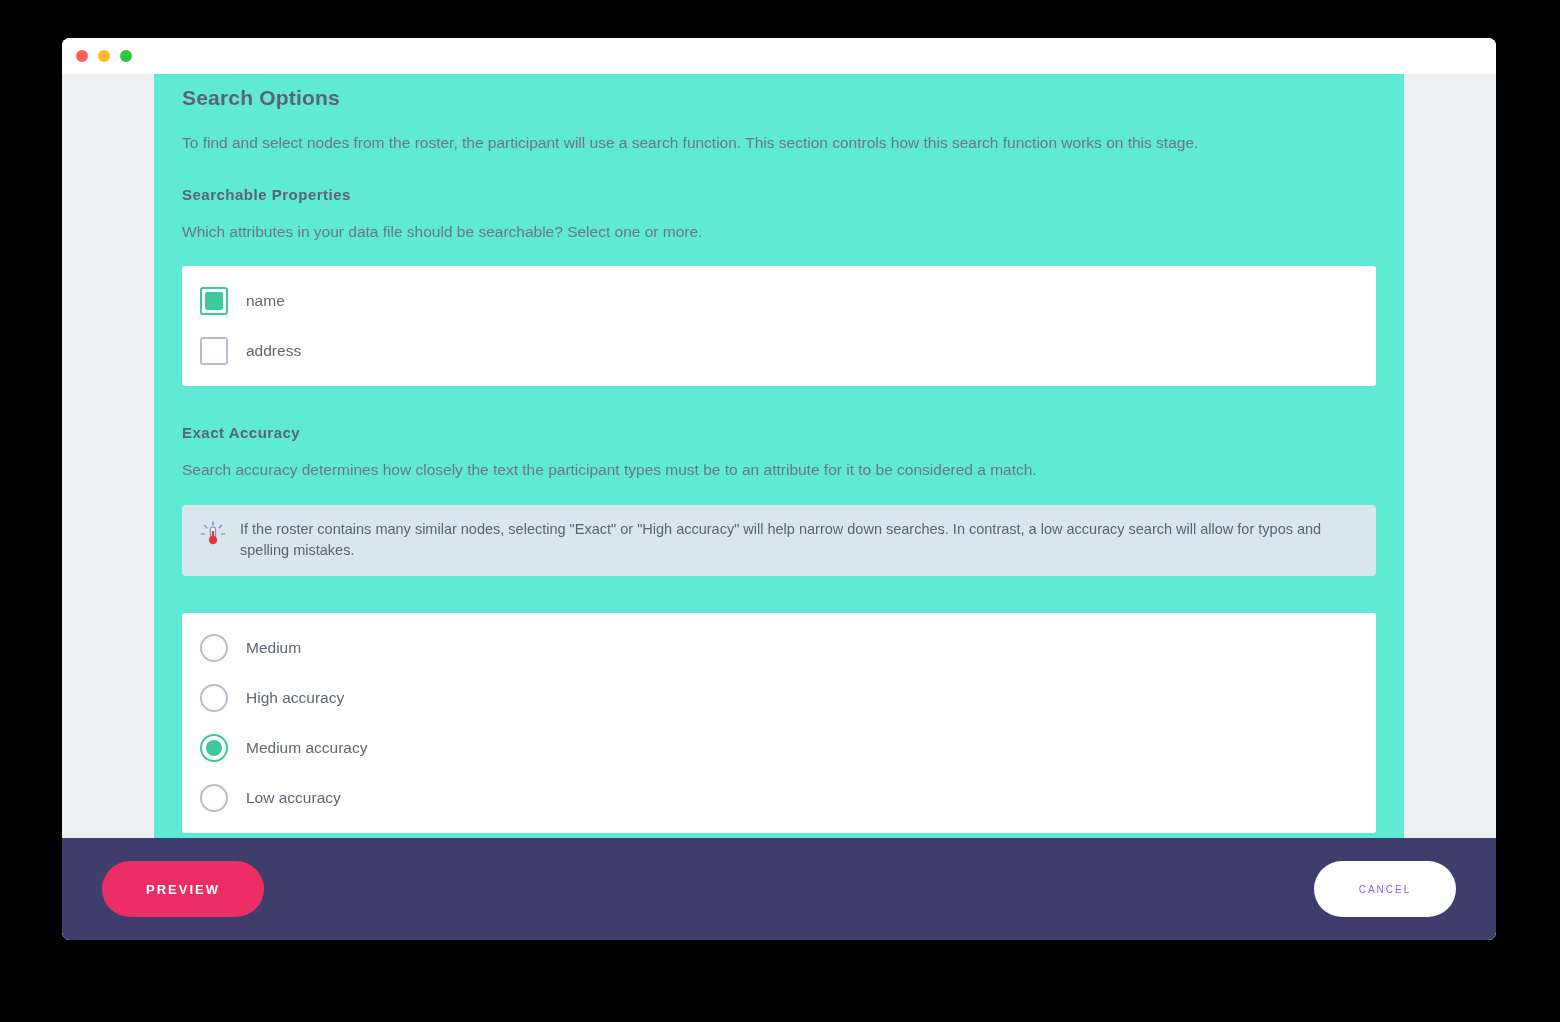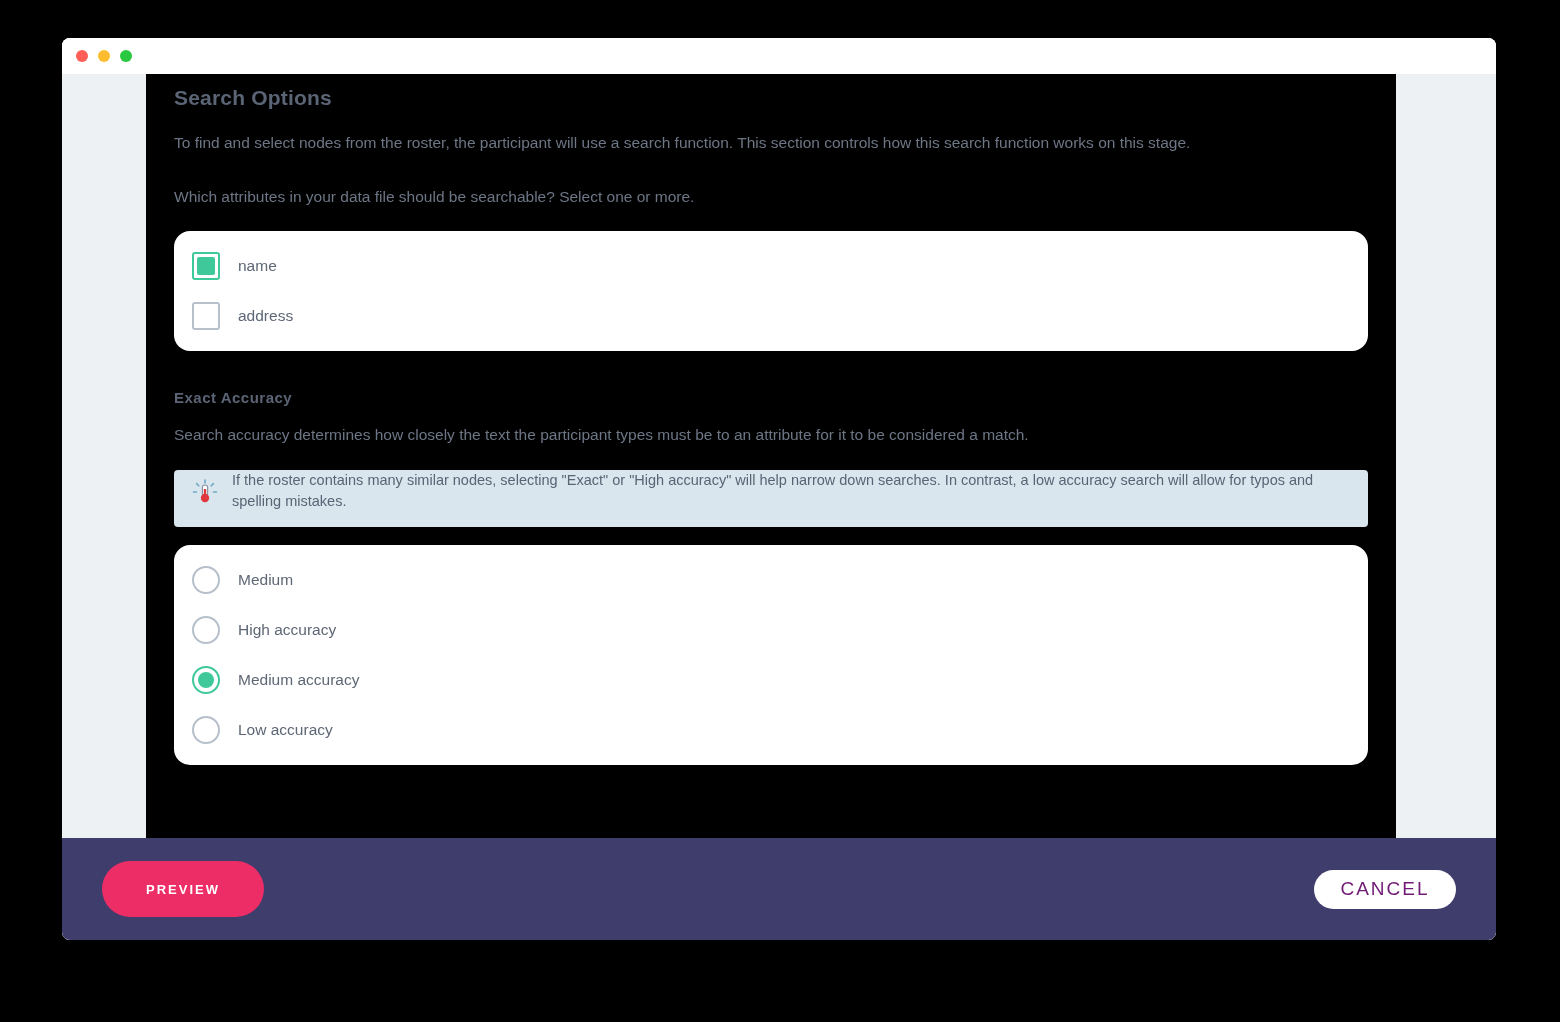--- a/index.html
+++ b/index.html
@@ -51,25 +51,25 @@
     position: absolute;
     left: 0;
     top: 0;
     width: 1434px;
     height: 902px;
     background: #eef1f4;
   }
 
   #content-panel {
     position: absolute;
-    left: 84px;
+    left: 92px;
     top: 12px;
     width: 1250px;
     height: 890px;
-    background: #000000;
+    background: #5eead4;
     overflow: hidden;
   }
 
   #scroll-area {
     position: absolute;
     left: 0;
     top: 0;
     width: 1250px;
     height: 890px;
     padding: 36px 28px 0 28px;
@@ -101,21 +101,21 @@
 
   p.sub-desc {
     font-size: 15.5px;
     color: #6d7685;
     margin: 0 0 24px 0;
     line-height: 1.4;
   }
 
   .options-card {
     background: #ffffff;
-    border-radius: 16px;
+    border-radius: 3px;
     padding: 10px 0 10px 0;
     margin-bottom: 38px;
   }
 
   .option-row {
     display: flex;
     align-items: center;
     height: 50px;
     padding-left: 18px;
     cursor: pointer;
@@ -171,25 +171,25 @@
     border-radius: 50%;
   }
 
   .option-label {
     font-size: 15.5px;
     color: #5e6775;
   }
 
   .info-banner {
     display: flex;
-    align-items: center;
+    align-items: flex-start;
     background: #d9e6ee;
     border-radius: 4px;
-    padding: 0 18px 16px 18px;
-    margin-bottom: 18px;
+    padding: 14px 18px 16px 18px;
+    margin-bottom: 37px;
   }
   .info-icon {
     flex: 0 0 auto;
     width: 26px;
     height: 26px;
     margin-right: 14px;
     margin-top: 2px;
   }
   .info-text {
     font-size: 14.5px;
@@ -222,45 +222,46 @@
     padding: 0 26px;
     font-size: 13px;
     font-weight: bold;
     letter-spacing: 2px;
     cursor: pointer;
     font-family: "Liberation Sans", sans-serif;
   }
 
   .btn-cancel {
     background: #ffffff;
-    color: #701a75;
+    color: #8b5cf6;
     border: none;
     border-radius: 30px;
-    height: 39px;
+    height: 56px;
     min-width: 142px;
     padding: 0 26px;
-    font-size: 19px;
+    font-size: 10px;
     letter-spacing: 2px;
     cursor: pointer;
     font-family: "Liberation Sans", sans-serif;
   }
 </style>
 </head>
 <body>
 
 <div id="app-window">
 
   <div id="stage">
 
     <div id="content-panel">
       <div id="scroll-area">
 
         <h1 class="section-title">Search Options</h1>
         <p class="section-desc">To find and select nodes from the roster, the participant will use a search function. This section controls how this search function works on this stage.</p>
 
+        <h2 class="sub-title">Searchable Properties</h2>
         <p class="sub-desc">Which attributes in your data file should be searchable? Select one or more.</p>
 
         <div class="options-card">
           <div class="option-row">
             <span class="checkbox checked"></span>
             <span class="option-label">name</span>
           </div>
           <div class="option-row">
             <span class="checkbox"></span>
             <span class="option-label">address</span>

